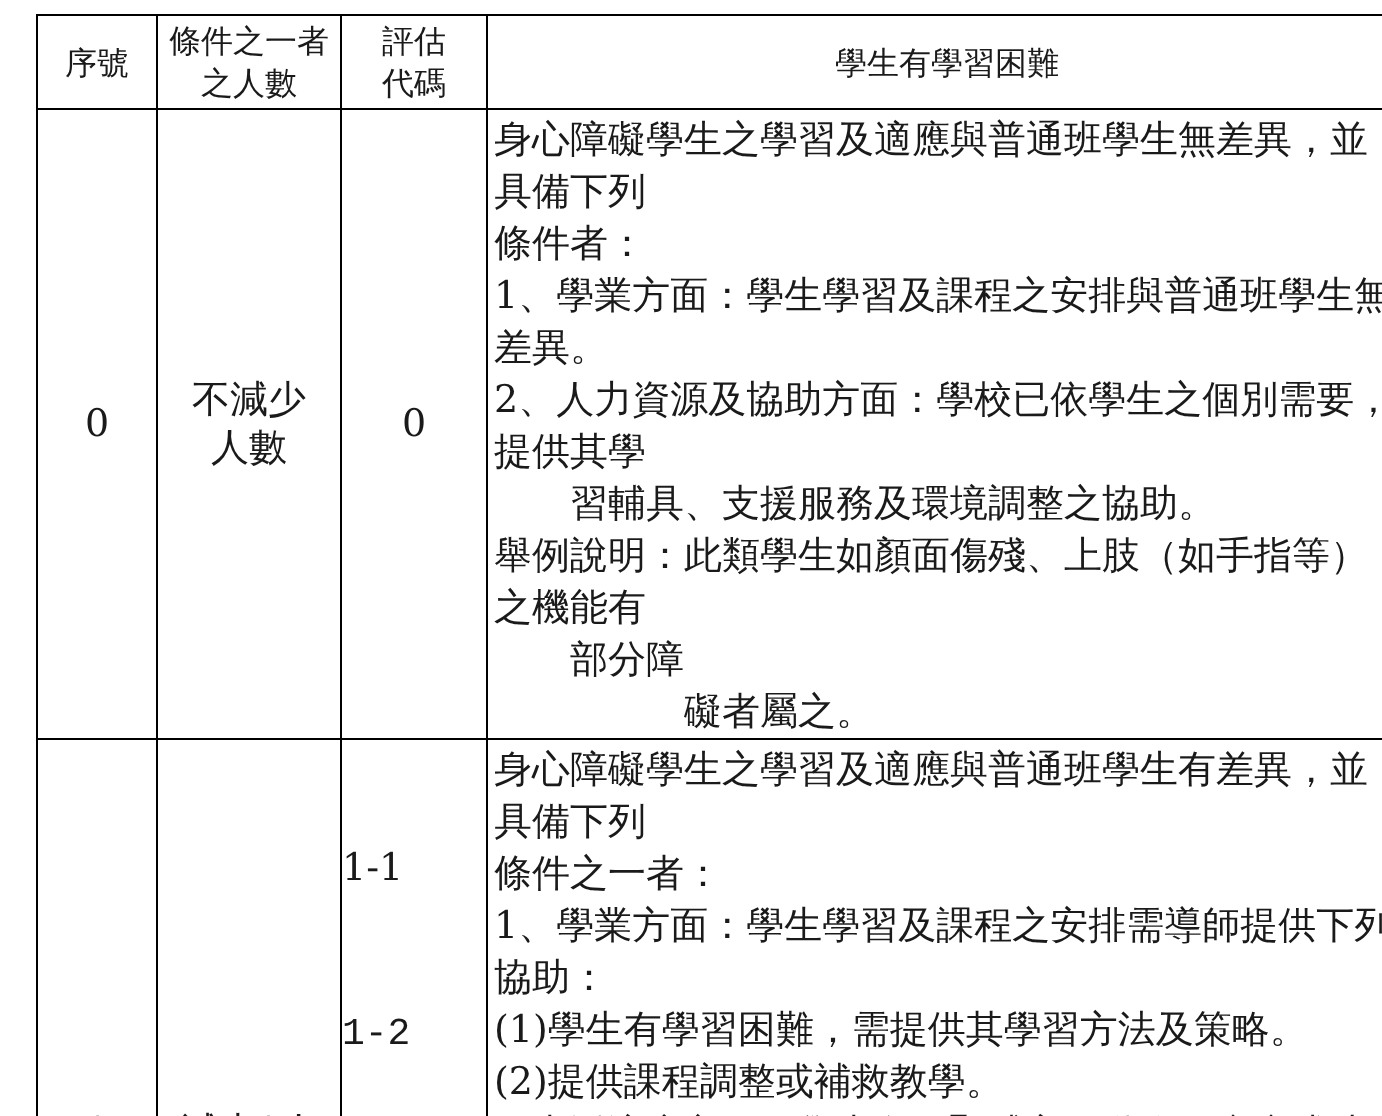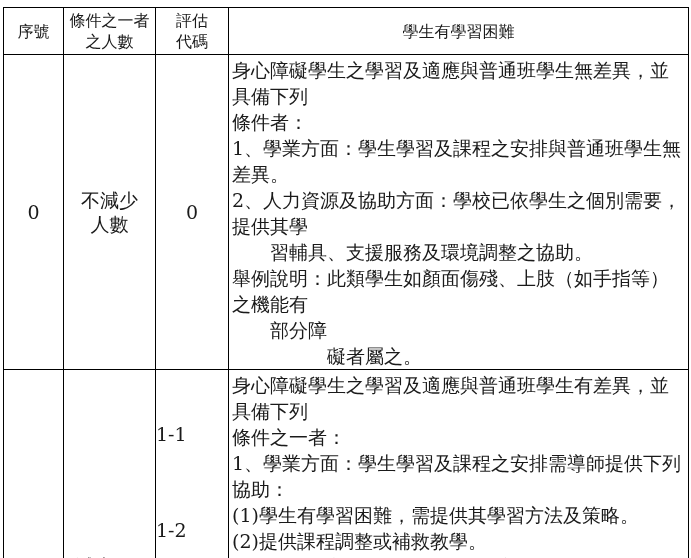--- a/index.html
+++ b/index.html
@@ -6,21 +6,21 @@
     margin: 0;
     padding: 0;
     background: #ffffff;
     width: 691px;
     height: 558px;
     overflow: hidden;
     font-family: "DejaVu Serif", "Liberation Serif", serif;
     color: #1a1a1a;
   }
   .page {
-    padding: 7px 0 0 3px;
+    padding: 7px 0 0 18px;
     box-sizing: border-box;
     width: 691px;
     height: 558px;
   }
   table.eval-table {
     border-collapse: collapse;
     table-layout: fixed;
     width: 685px;
   }
   col.c1 { width: 60px; }
@@ -64,21 +64,21 @@
     position: relative;
   }
   .code {
     position: absolute;
     left: 0;
     right: 0;
     text-align: left;
     line-height: 24px;
   }
   .code-a { top: 52px; }
-  .code-b { top: 148px; }
+  .code-b { top: 135px; font-family: Liberation Mono, monospace; }
   .code-c { top: 202px; font-family: Liberation Mono, monospace; }
 </style>
 </head>
 <body>
 
 <div class="page">
   <table class="eval-table">
     <colgroup>
       <col class="c1">
         <col class="c2">

